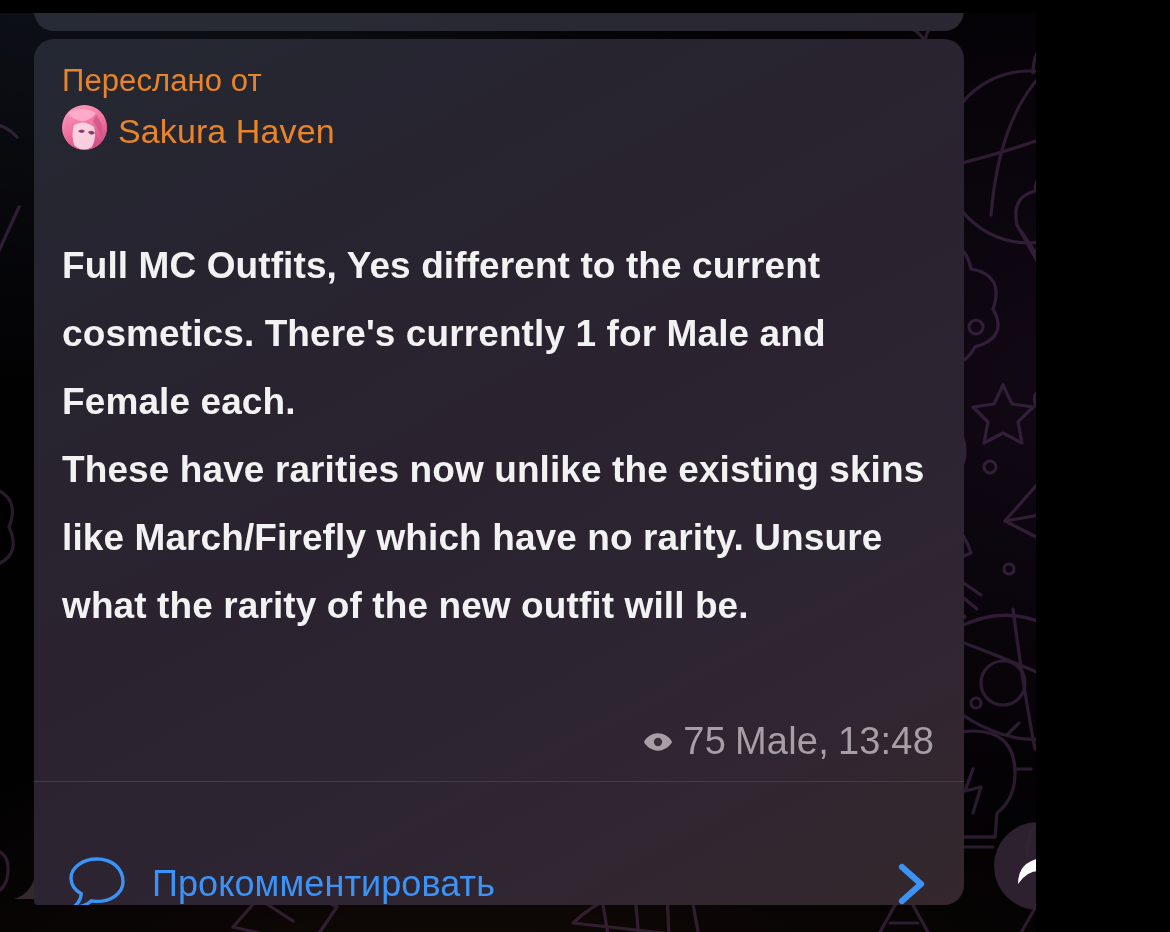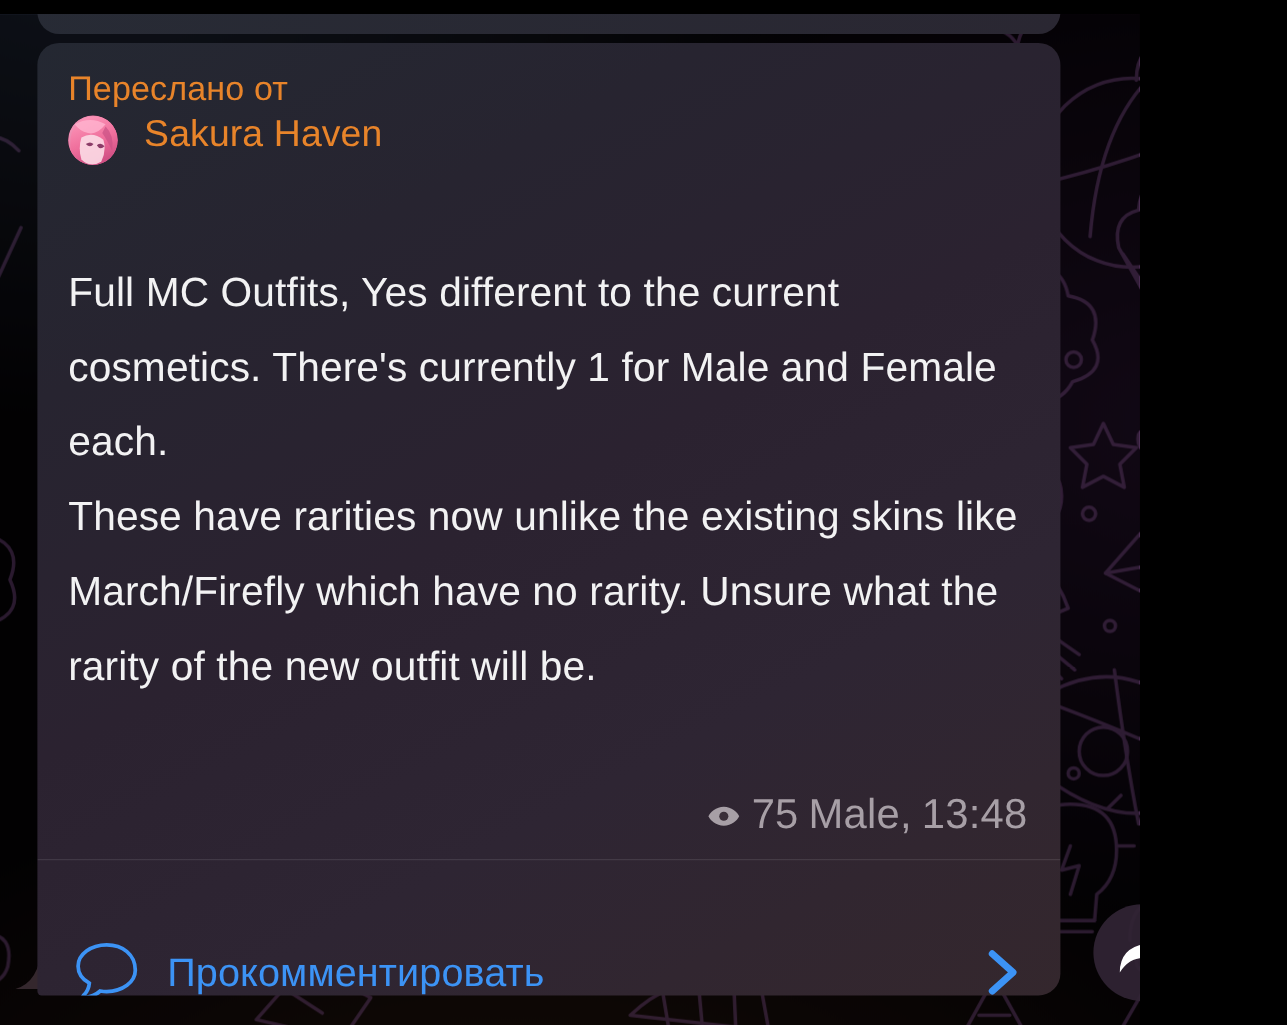--- a/index.html
+++ b/index.html
@@ -75,21 +75,21 @@
   .bubble-body { position:relative; padding:26px 28px 0 28px; height:742px; }
 
   
   .fwd-label {
     font-size:31px;
     color:#e8842a;
     letter-spacing:0.1px;
     line-height:1.0;
     margin-bottom:9px;
   }
-  .fwd-row { display:flex; align-items:flex-start; gap:24px; margin-bottom:12px; }
+  .fwd-row { display:flex; align-items:flex-end; gap:11px; margin-bottom:12px; }
   .fwd-avatar {
     width:45px; height:45px; border-radius:50%;
     flex:0 0 45px;
     overflow:hidden;
     position:relative;
     background:#d8608c;
   }
   .fwd-avatar svg { display:block; width:45px; height:45px; }
   .fwd-name {
     font-size:34px;
@@ -109,20 +109,21 @@
   }
 
   .msg-gap { height:70px; }
 
   .msg-text {
     font-size:37px;
     color:#f2f2f3;
     line-height:68px;
     letter-spacing:0.1px;
     white-space:pre-wrap;
+    font-weight:bold;
   }
   .msg-text-wrap { position:relative; }
 
   
   .msg-meta {
     position:absolute;
     right:30px; bottom:18px;
     display:flex; align-items:center; gap:9px;
     font-size:38px;
     color:#a79fa6;

